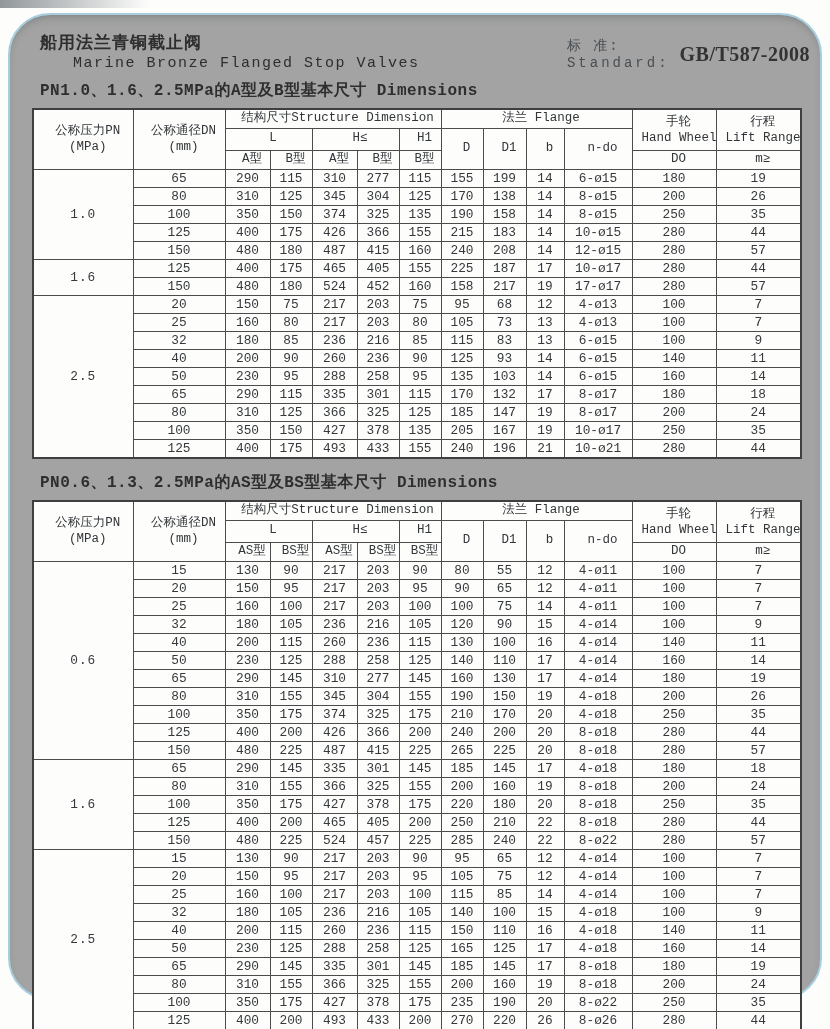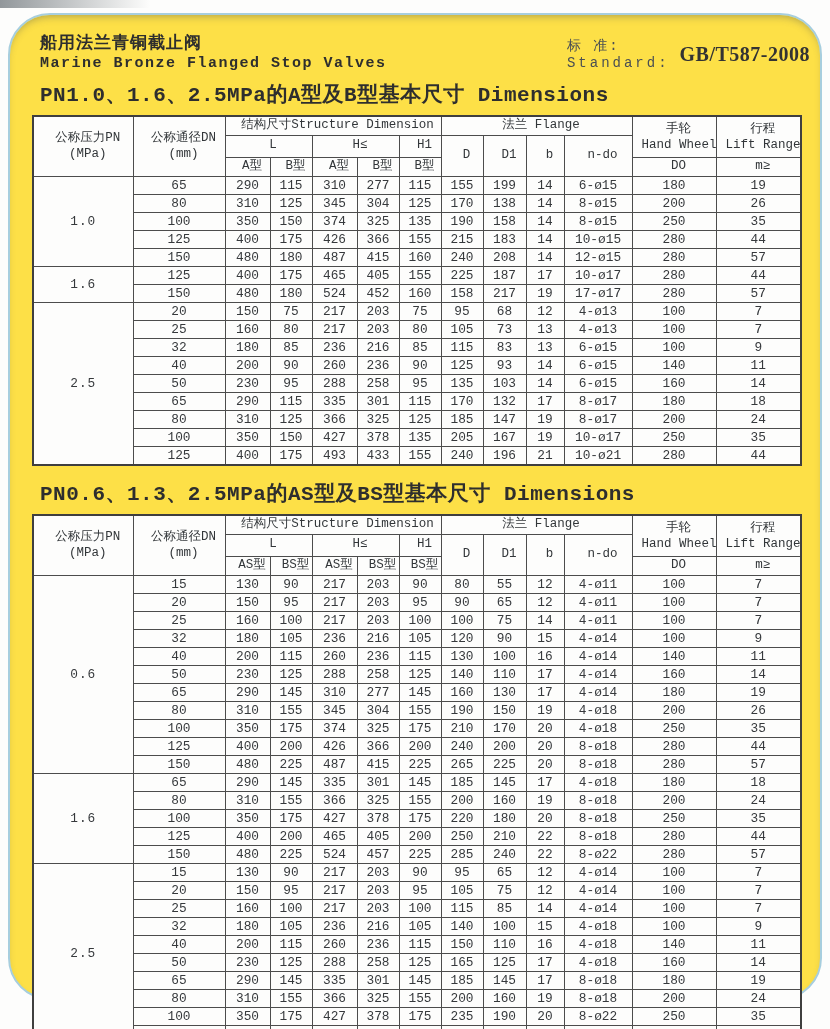--- a/index.html
+++ b/index.html
@@ -7,38 +7,38 @@
     width:830px;height:1029px;overflow:hidden;
     background:#ffffff;
     font-family:"Liberation Mono","DejaVu Sans Mono",monospace;
     color:#2e2e2e;
     -webkit-font-smoothing:antialiased;
   }
   .sheet{position:relative;width:830px;height:1029px;background:#fdfdfc;}
   .frame{
     position:absolute;left:8px;top:13px;right:8px;bottom:29px;
     border:2.5px solid #a7cede;border-radius:42px;
-    background:#fde047;
+    background:#a3a3a3;
     box-shadow:inset 0 5px 8px -4px rgba(70,75,80,.45);
   }
   .top-smudge{
     position:absolute;left:0;top:0;width:150px;height:8px;
     background:linear-gradient(to right,#6e757a,rgba(110,117,122,0));
     opacity:.75;
   }
   .content{position:absolute;left:22px;top:18px;width:786px;}
   .hdr{display:flex;justify-content:space-between;align-items:flex-start;padding:0 2px 0 8px;}
   .titles .t-zh{font-size:17px;font-weight:bold;letter-spacing:1px;line-height:1.25;}
-  .titles .t-en{font-size:15px;font-weight:bold;letter-spacing:1.5px;line-height:1.3;}
+  .titles .t-en{font-size:15px;font-weight:normal;letter-spacing:1.5px;line-height:1.3;margin-left:33px;}
   .std{display:flex;align-items:center;gap:10px;margin-top:4px;margin-right:6px;}
   .std-labels{display:flex;flex-direction:column;font-size:14px;color:#4a4f53;}
   .std-labels .zh{letter-spacing:2px;}
   .std-labels .en{letter-spacing:3px;}
   .std-value{font-size:20px;font-weight:bold;letter-spacing:.5px;color:#333;font-family:Liberation Serif, serif;}
-  .tbl-title{font-size:21px;font-weight:bold;letter-spacing:.5px;margin:6px 0 7px;padding-left:8px;}
+  .tbl-title{font-size:16px;font-weight:bold;letter-spacing:.5px;margin:6px 0 7px;padding-left:8px;}
   .tbl-title.second{margin-top:13px;}
   table.dims{
     border-collapse:collapse;table-layout:fixed;width:768px;
     border:2px solid #3f3f3f;
     background:#fdfdfc;
   }
   table.dims th,table.dims td{
     border:1px solid #4c4c4c;
     text-align:center;vertical-align:middle;
     padding:0;overflow:hidden;white-space:nowrap;

